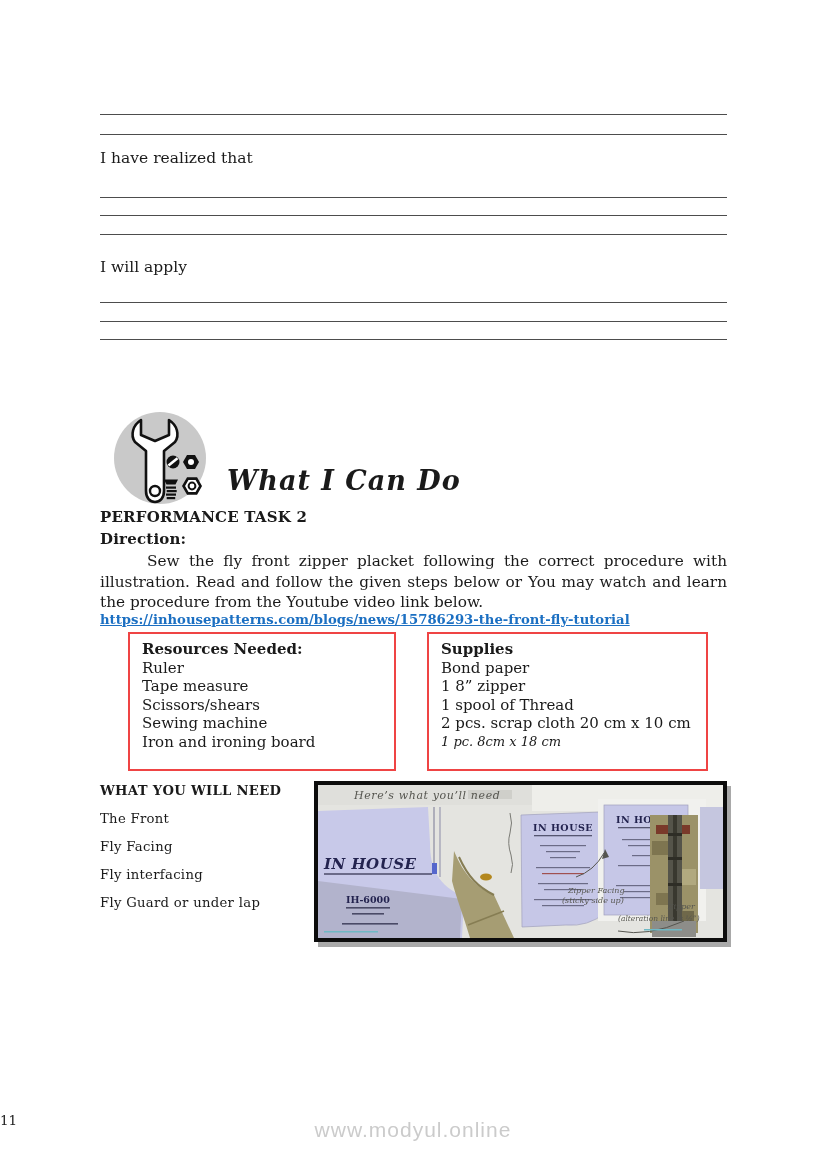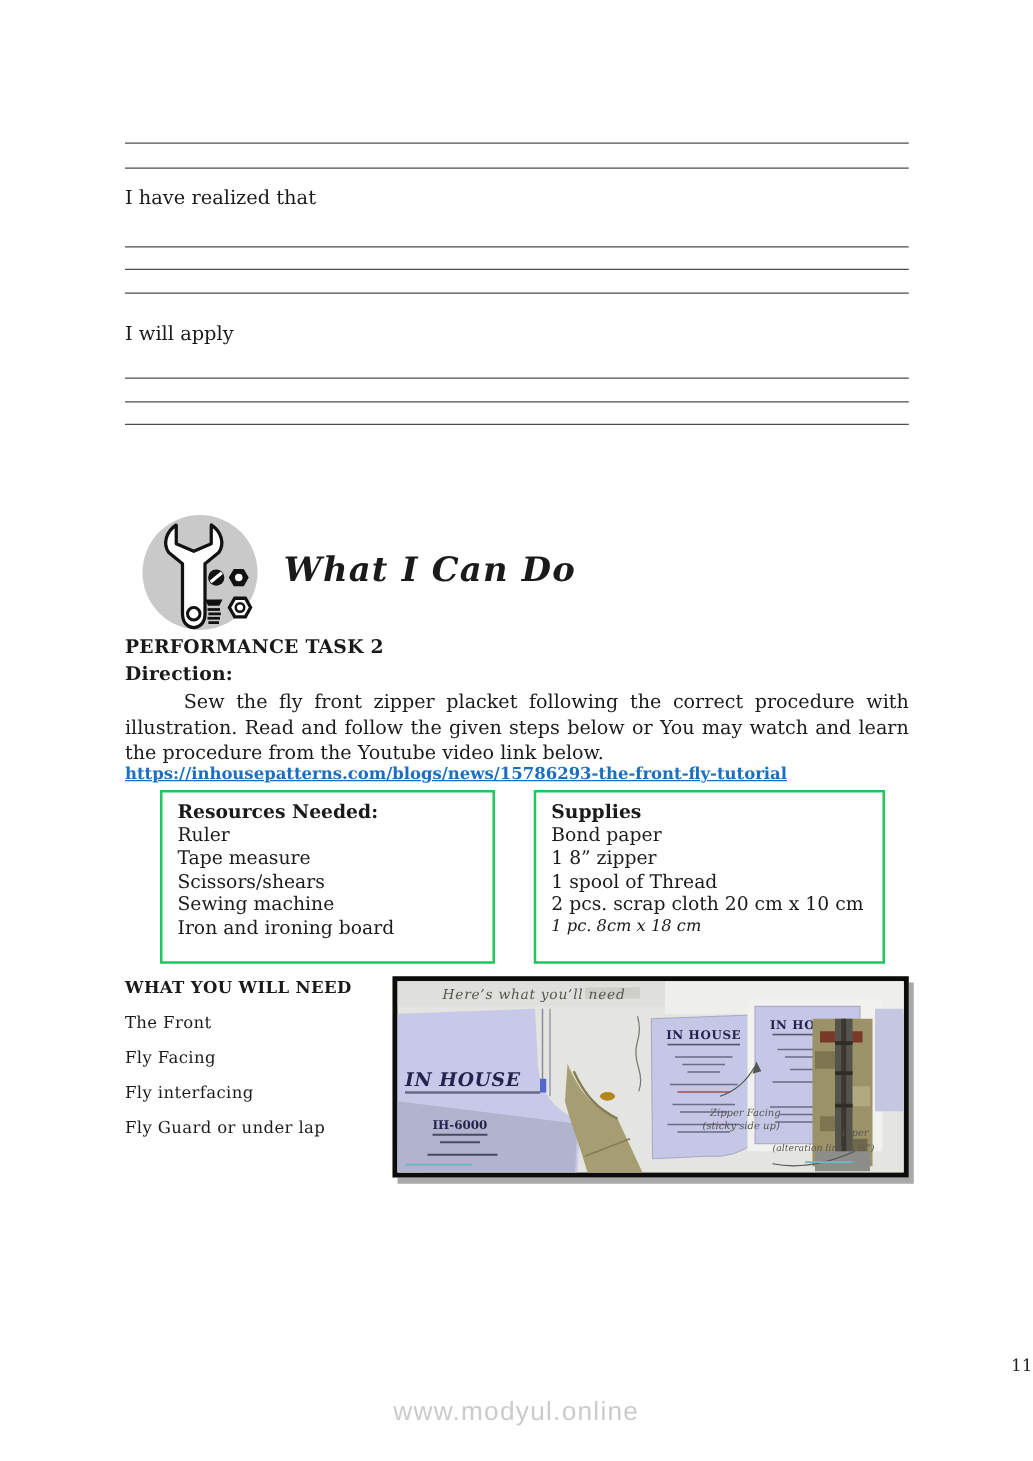--- a/index.html
+++ b/index.html
@@ -13,35 +13,35 @@
   .lead{font-size:15.5px;}
   .h-bold{font-weight:bold;font-size:15px;letter-spacing:.2px;}
   .para{
     width:627px;font-size:15.3px;line-height:20.5px;text-align:justify;
     text-indent:47px;
   }
   .link{
     font-size:13.2px;font-weight:bold;text-decoration:underline;cursor:pointer;
   }
   .resbox{
-    box-sizing:border-box;border:2px solid #22c55e;padding:6px 12px 1px 12px;
+    box-sizing:border-box;border:2px solid #ef4444;padding:6px 12px 1px 12px;
     font-size:15px;line-height:18.6px;background:#fff;
   }
   .resbox .bt{font-weight:bold;}
   .resbox .small{font-size:13px;line-height:17.5px;font-style:italic;}
   .needhead{font-weight:bold;font-size:13.2px;letter-spacing:.3px;}
   .needitem{font-weight:normal;font-size:13.2px;letter-spacing:.3px;}
   .figure{
     box-sizing:content-box;border:4px solid #0c0c0c;background:#e4e4e0;
     box-shadow:4px 5px 0 #a9a9a9;
   }
   .title{
-    font-size:27px;font-weight:bold;font-style:italic;letter-spacing:1px;
-  }
-  .pagenum{left:0;width:100%;text-align:right;font-size:13.5px;color:#222;}
+    font-size:27px;font-weight:bold;font-style:italic;letter-spacing:1px;margin-top:24px;
+  }
+  .pagenum{left:0;width:100%;text-align:left;font-size:13.5px;color:#222;margin-top:27px;}
   .watermark{
     left:0;width:100%;text-align:center;font-size:21px;color:#cbcbcb;
     font-family:"Liberation Sans", sans-serif;letter-spacing:1px;
   }
 </style>
 </head>
 <body>
 
 <div class="page">
 

